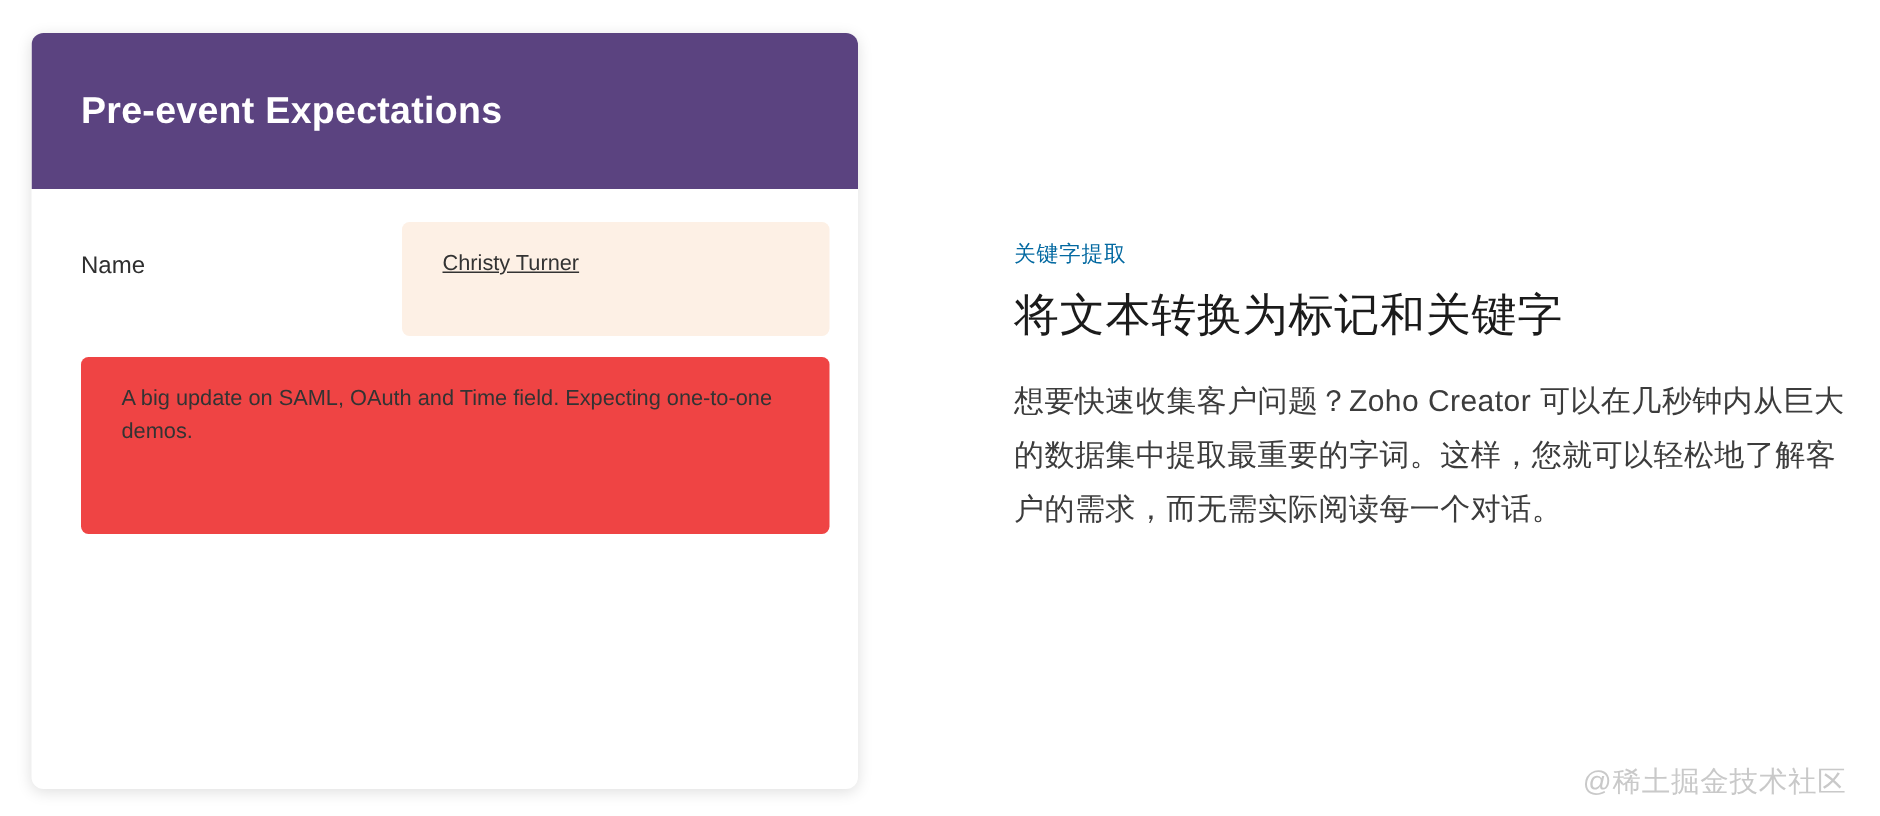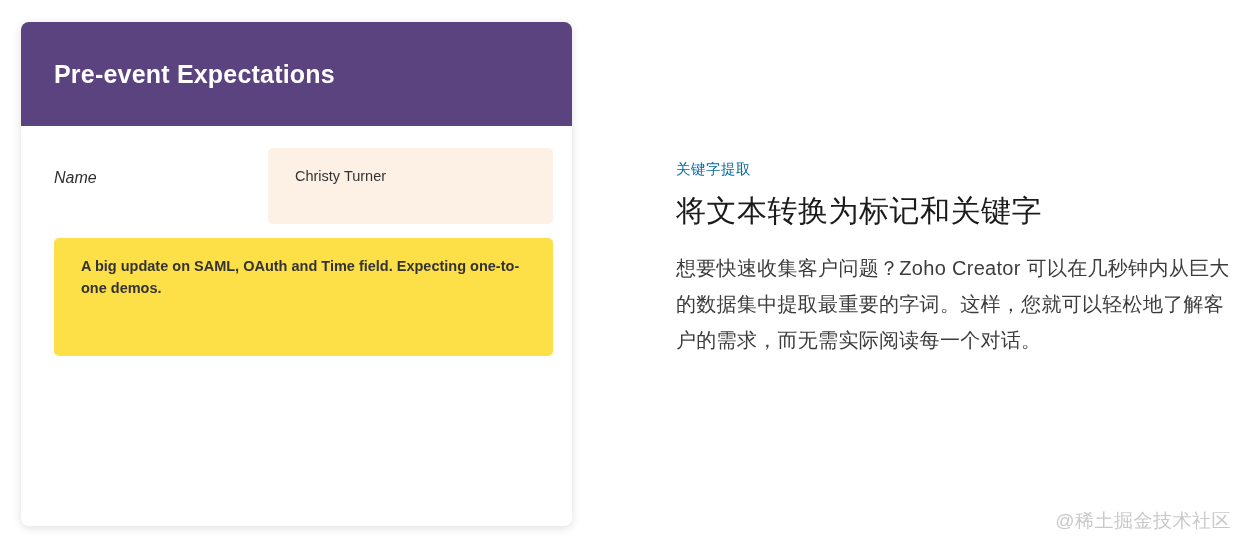--- a/index.html
+++ b/index.html
@@ -50,39 +50,38 @@
     align-items: flex-start;
     margin-bottom: 14px;
   }
   .field-label {
     width: 214px;
     flex: 0 0 214px;
     font-size: 16px;
     color: #2f2f2f;
     padding-top: 20px;
     line-height: 1.3;
-    font-style: italic;
   }
   .field-value {
     flex: 1;
     border-radius: 5px;
     padding: 17px 20px 18px 27px;
     box-sizing: border-box;
     font-size: 14.5px;
     line-height: 1.55;
     color: #333333;
   }
   .field-value.name-box {
     background: #fdf0e5;
     min-height: 76px;
+    text-decoration: underline;
   }
   .field-value.expectations-box {
-    background: #fde047;
+    background: #ef4444;
     min-height: 118px;
-    font-weight: bold;
   }
   .field-value.keywords-box {
     background: #e7f0fb;
     min-height: 100px;
   }
 
   
   .right-pane {
     position: absolute;
     left: 676px;

